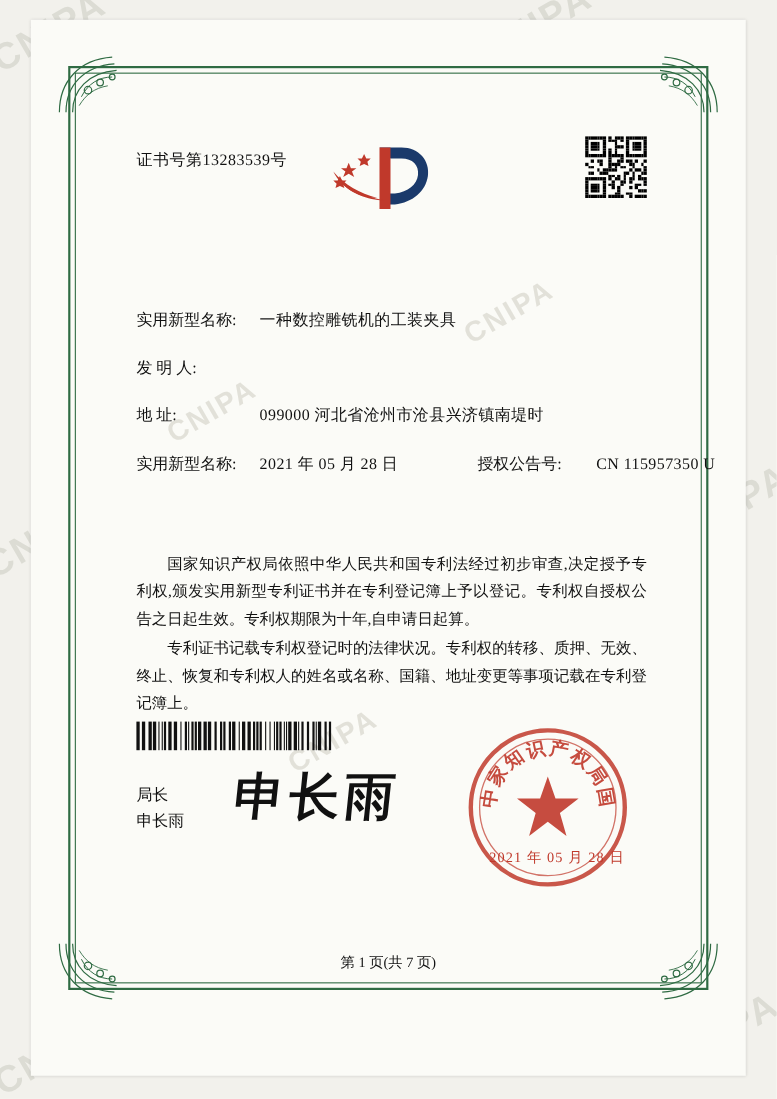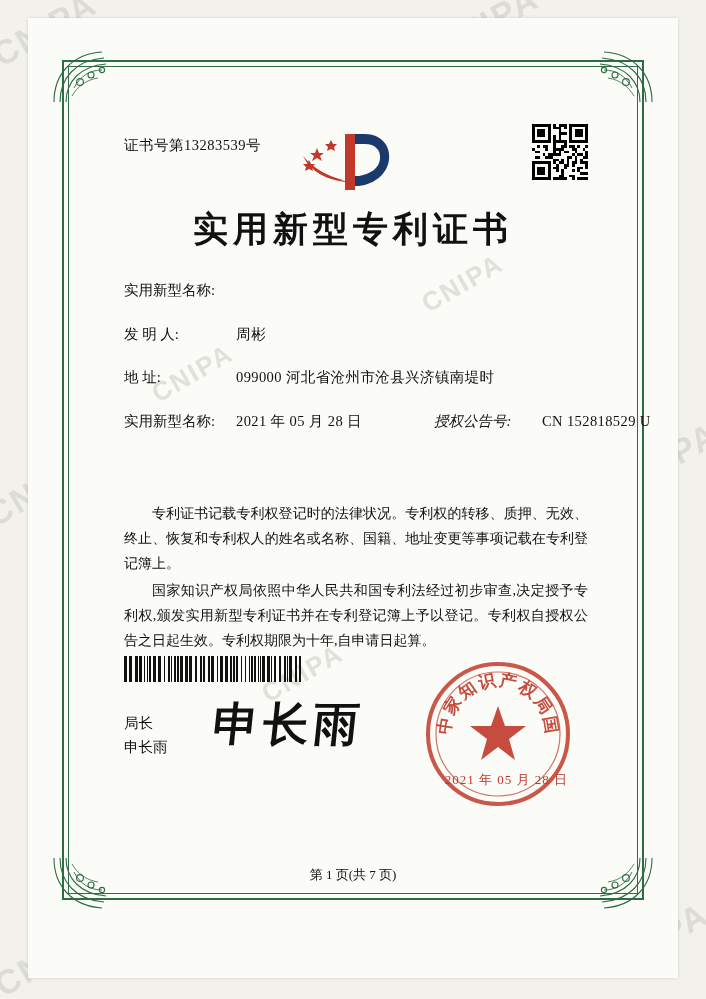--- a/index.html
+++ b/index.html
@@ -105,21 +105,21 @@
   }
   .lbl{
     width:112px;
     flex:0 0 112px;
     letter-spacing:0px;
   }
   .val{flex:1 1 auto;letter-spacing:.4px;}
   .row.split .val{flex:0 0 auto;width:198px;}
   .row.split .lbl2{
     flex:0 0 96px;width:96px;
-    display:flex;justify-content:space-between;font-style:italic;
+    display:flex;justify-content:space-between;
   }
   .paras{
     position:absolute;
     left:56px;right:50px;top:435px;
     font-size:14px;
     line-height:25px;
     color:#111;
     text-align:justify;
   }
   .paras p{margin:0 0 2px 0;text-indent:28px;}
@@ -712,45 +712,44 @@
         <path d="M14 36 C22 44 36 52 56 56 C42 56 24 50 14 36 Z" fill="#c0392b"></path>
         <path d="M10 30 C20 42 34 50 50 54 C34 54 18 46 10 30 Z" fill="#c0392b"></path>
         <g fill="#c0392b">
           <polygon points="24,22 26,27 31,27 27,30 29,35 24,32 19,35 21,30 17,27 22,27"></polygon>
           <polygon points="38,14 40,18 44,18 41,21 42,25 38,23 34,25 35,21 32,18 36,18"></polygon>
           <polygon points="16,34 18,38 22,38 19,41 20,45 16,43 12,45 13,41 10,38 14,38"></polygon>
         </g>
       </svg>
     </div>
 
-    <div class="title">实用新型专利证书</div>
 
     <div class="fields">
       <div class="row">
         <div class="lbl">实用新型名称:</div>
+        <div class="val">一种数控雕铣机的工装夹具</div>
       </div>
       <div class="row">
         <div class="lbl">发  明  人:</div>
-        <div class="val">周彬</div>
       </div>
       <div class="row">
         <div class="lbl">地      址:</div>
         <div class="val">099000 河北省沧州市沧县兴济镇南堤时</div>
       </div>
       <div class="row split">
         <div class="lbl">实用新型名称:</div>
         <div class="val">2021 年 05 月 28 日</div>
         <div class="lbl2">授权公告号:</div>
-        <div class="val" style="width:auto;padding-left:12px;">CN 152818529 U</div>
+        <div class="val" style="width:auto;padding-left:12px;">CN 115957350 U</div>
       </div>
     </div>
 
     <div class="paras">
+      <p>国家知识产权局依照中华人民共和国专利法经过初步审查,决定授予专利权,颁发实用新型专利证书并在专利登记簿上予以登记。专利权自授权公告之日起生效。专利权期限为十年,自申请日起算。</p>
       <p>专利证书记载专利权登记时的法律状况。专利权的转移、质押、无效、终止、恢复和专利权人的姓名或名称、国籍、地址变更等事项记载在专利登记簿上。</p>
-      <p>国家知识产权局依照中华人民共和国专利法经过初步审查,决定授予专利权,颁发实用新型专利证书并在专利登记簿上予以登记。专利权自授权公告之日起生效。专利权期限为十年,自申请日起算。</p>
     </div>
 
     <div class="barcode" id="barcode">
         <i style="width: 3px; margin-right: 2px;"></i>
         <i style="width: 3px; margin-right: 3px;"></i>
         <i style="width: 3px; margin-right: 1px;"></i>
         <i style="width: 3px; margin-right: 2px;"></i>
         <i style="width: 1px; margin-right: 2px;"></i>
         <i style="width: 1px; margin-right: 1px;"></i>
         <i style="width: 2px; margin-right: 2px;"></i>

